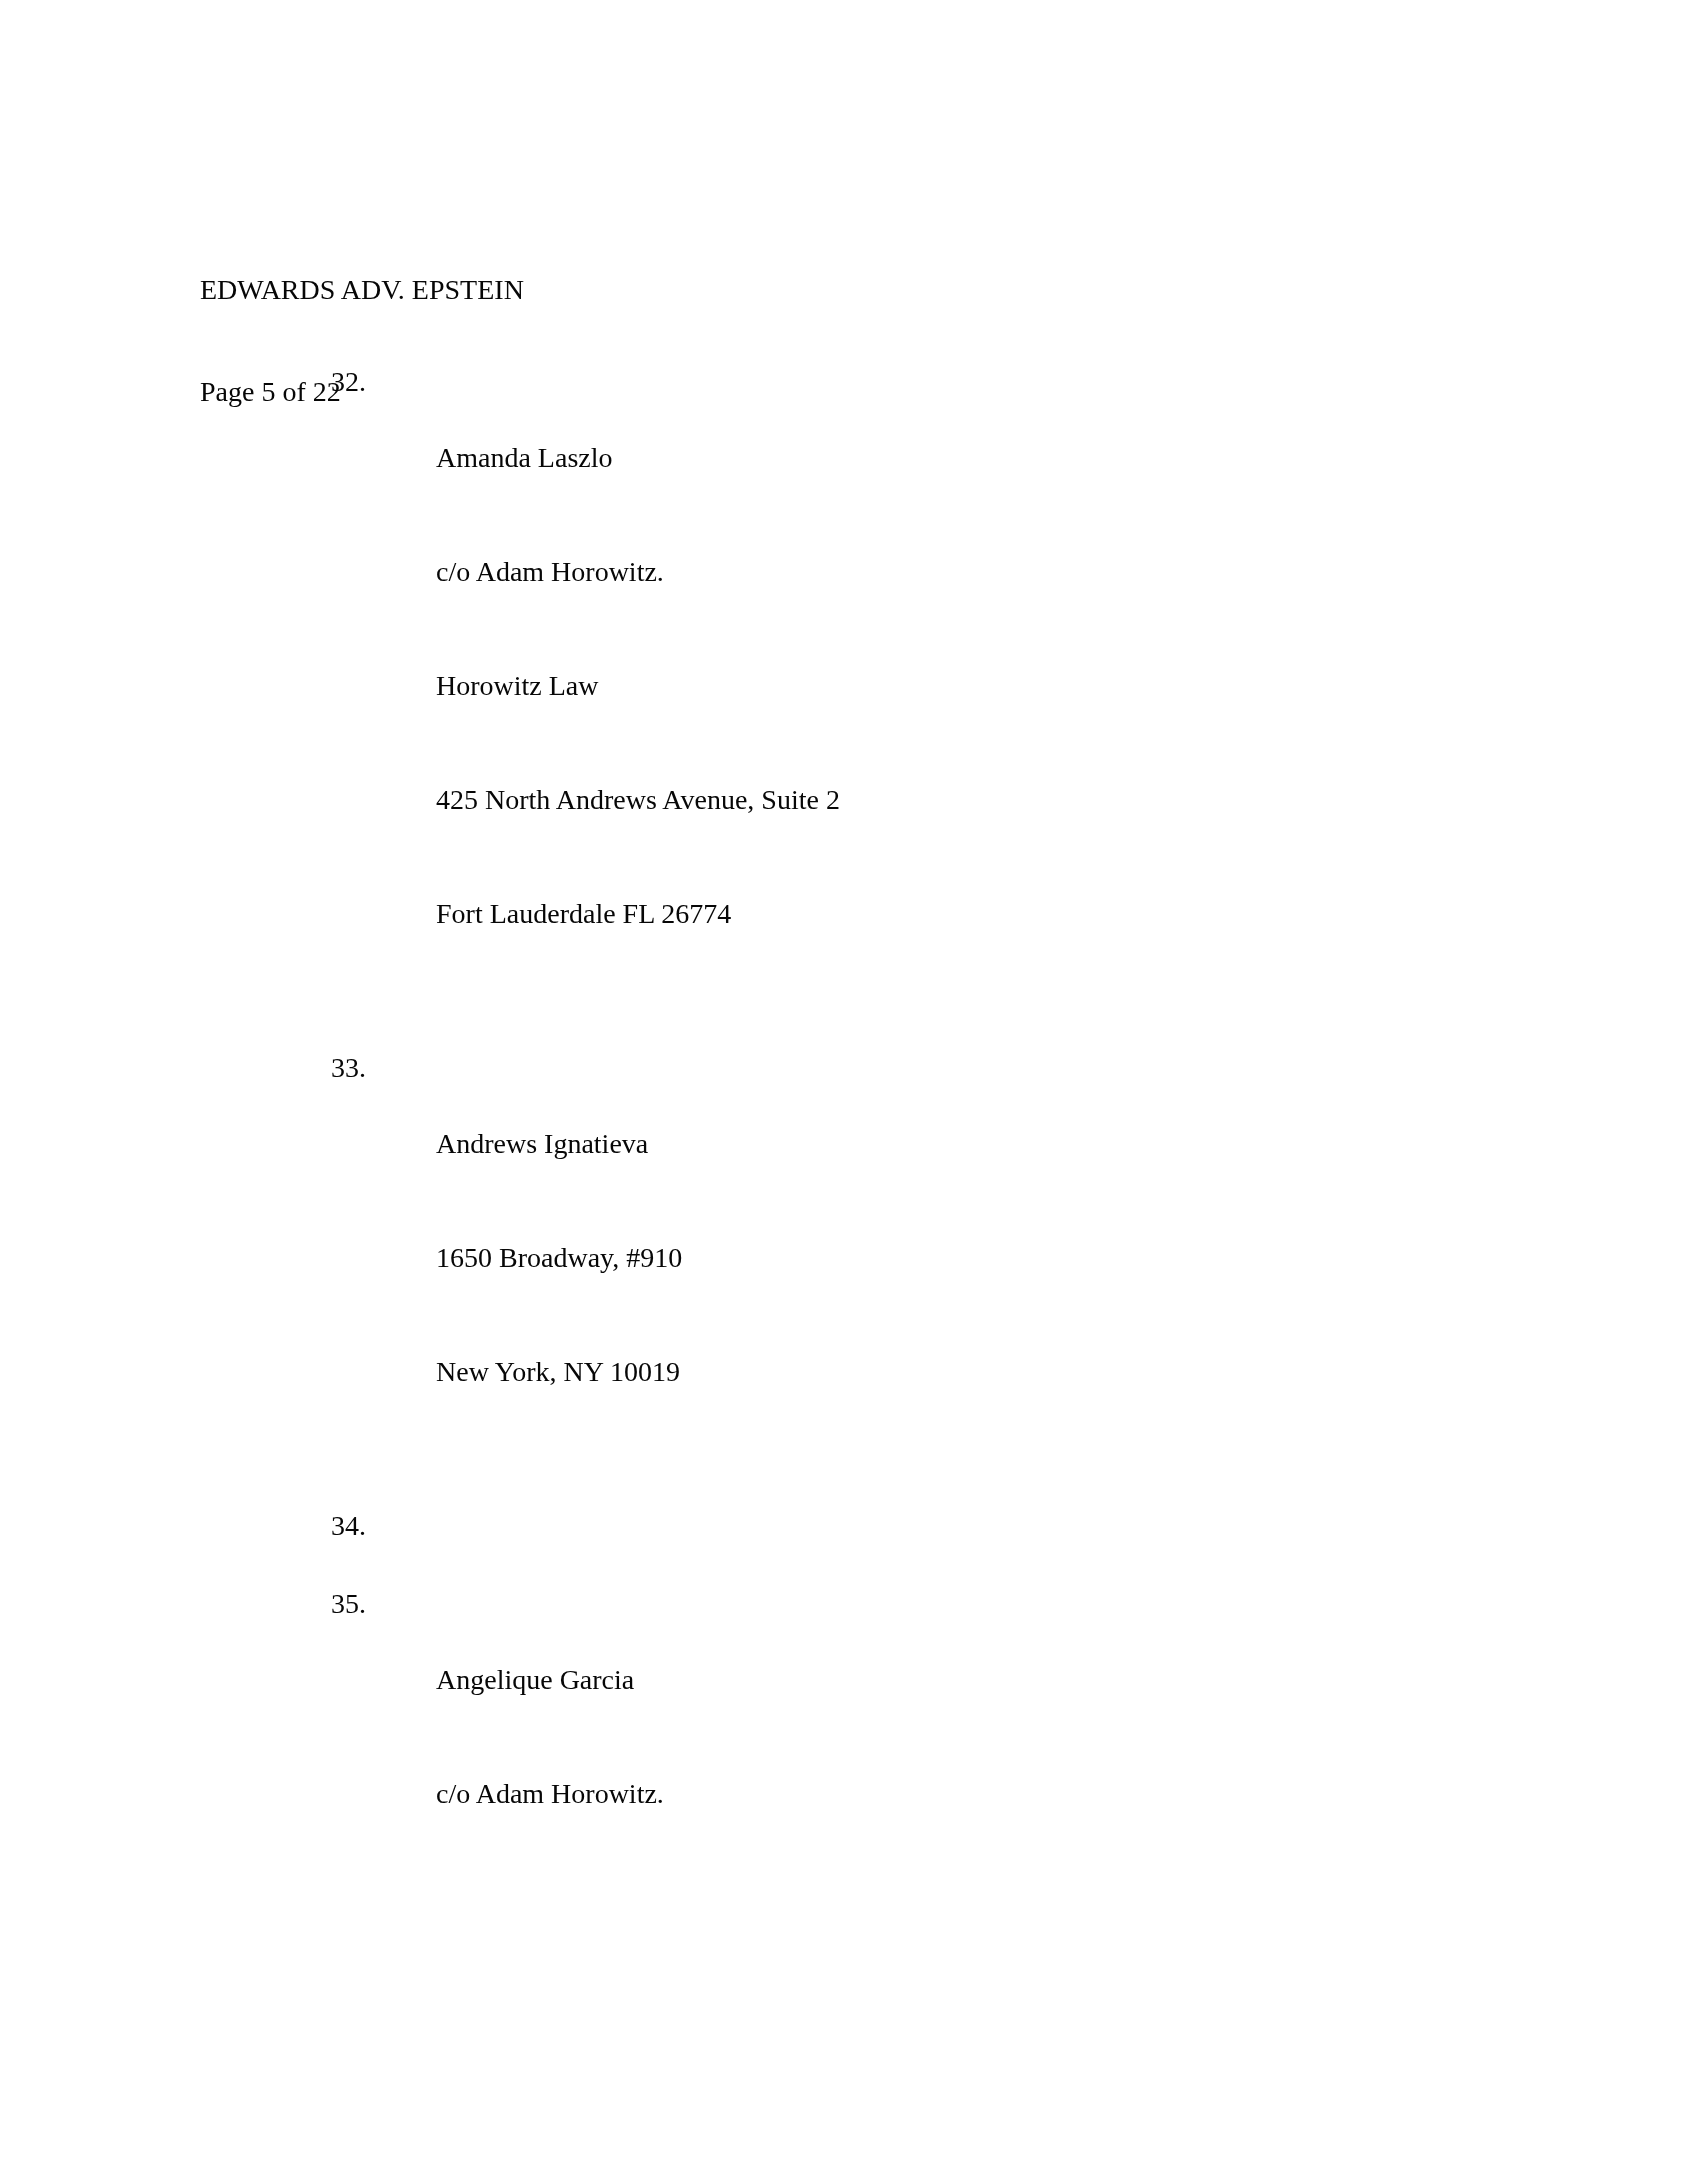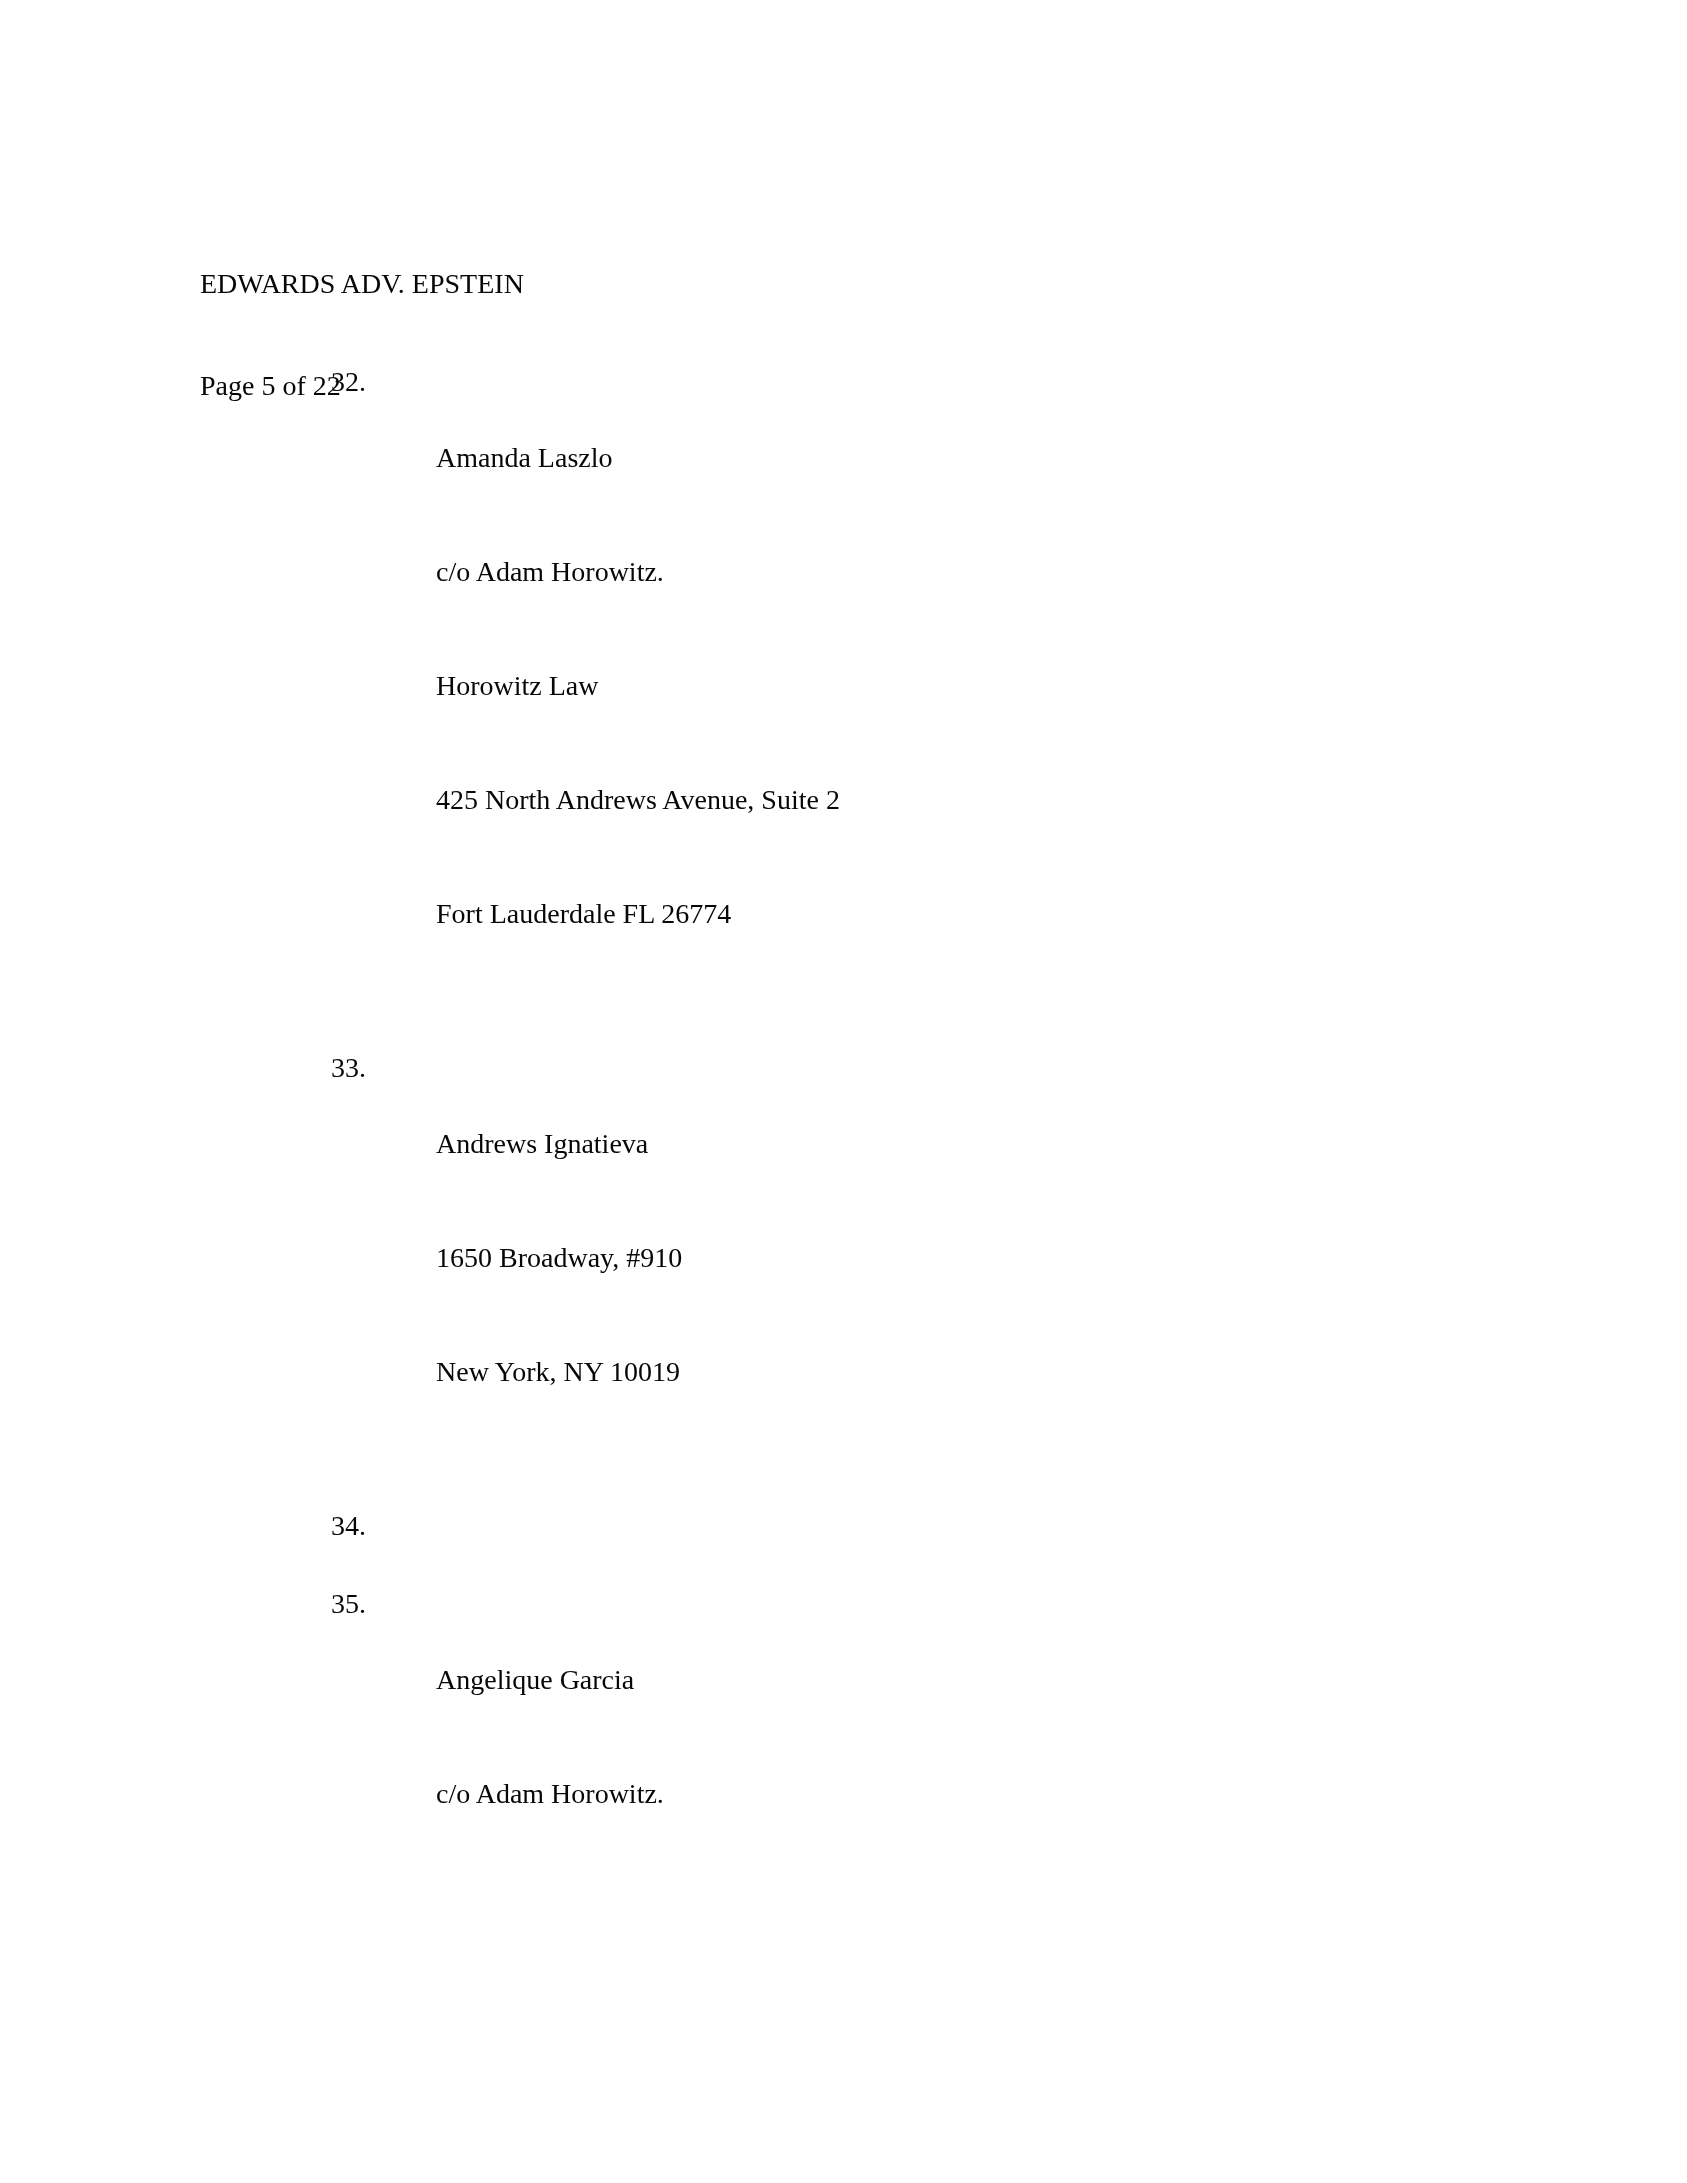--- a/index.html
+++ b/index.html
@@ -8,21 +8,21 @@
     width: 1687px;
     height: 2183px;
     background: #ffffff;
     overflow: hidden;
     font-family: "Liberation Serif", "DejaVu Serif", serif;
     color: #070707;
   }
   .doc-header {
     position: absolute;
     left: 200px;
-    top: 204px;
+    top: 210px;
     font-size: 28px;
     line-height: 32px;
     white-space: pre-wrap;
   }
   .entries {
     position: absolute;
     left: 299px;
     top: 363px;
     font-size: 28px;
     line-height: 38px;

